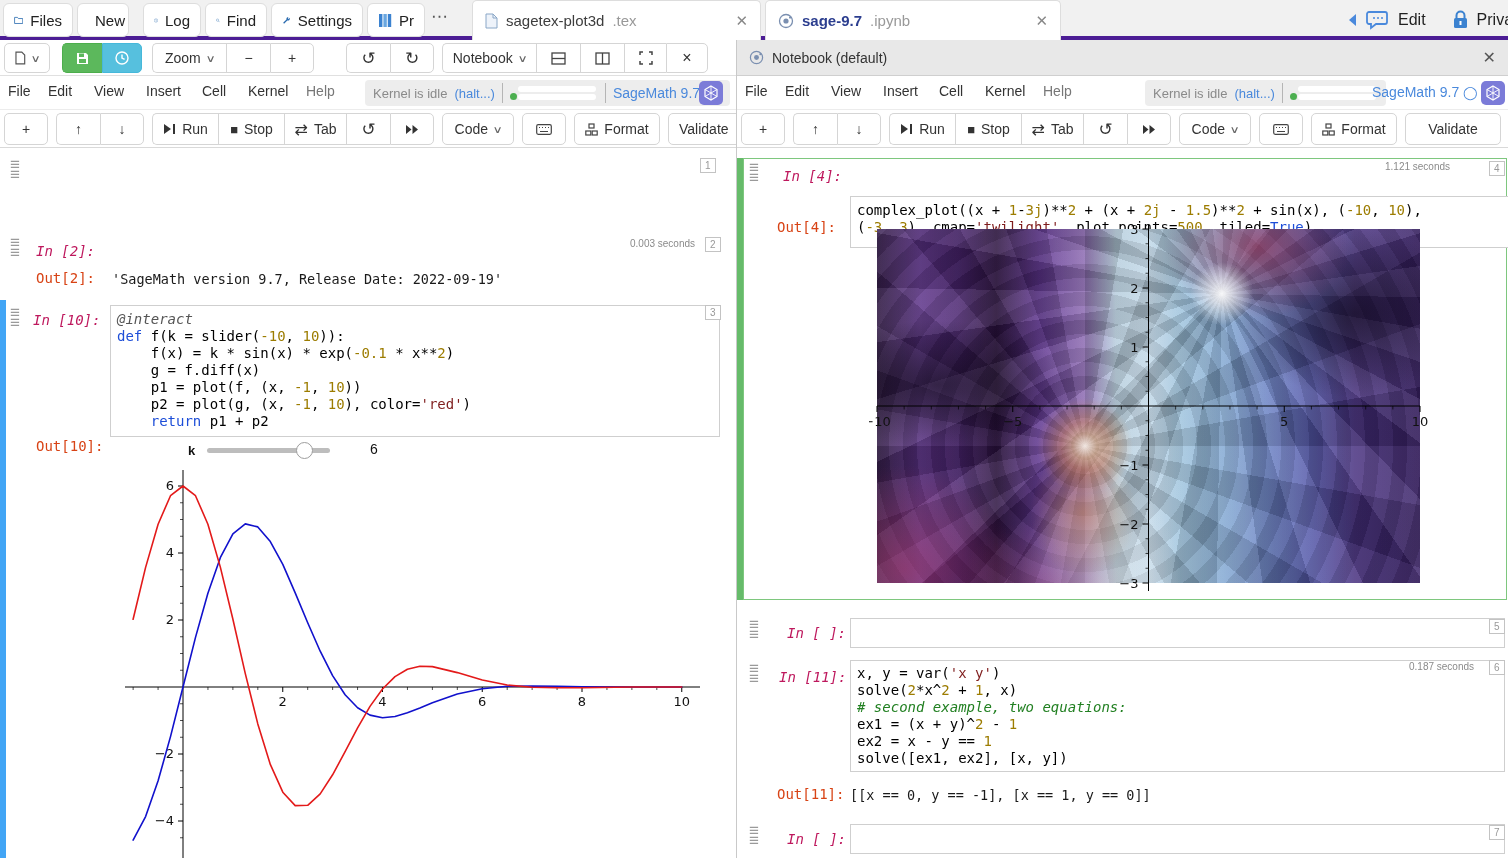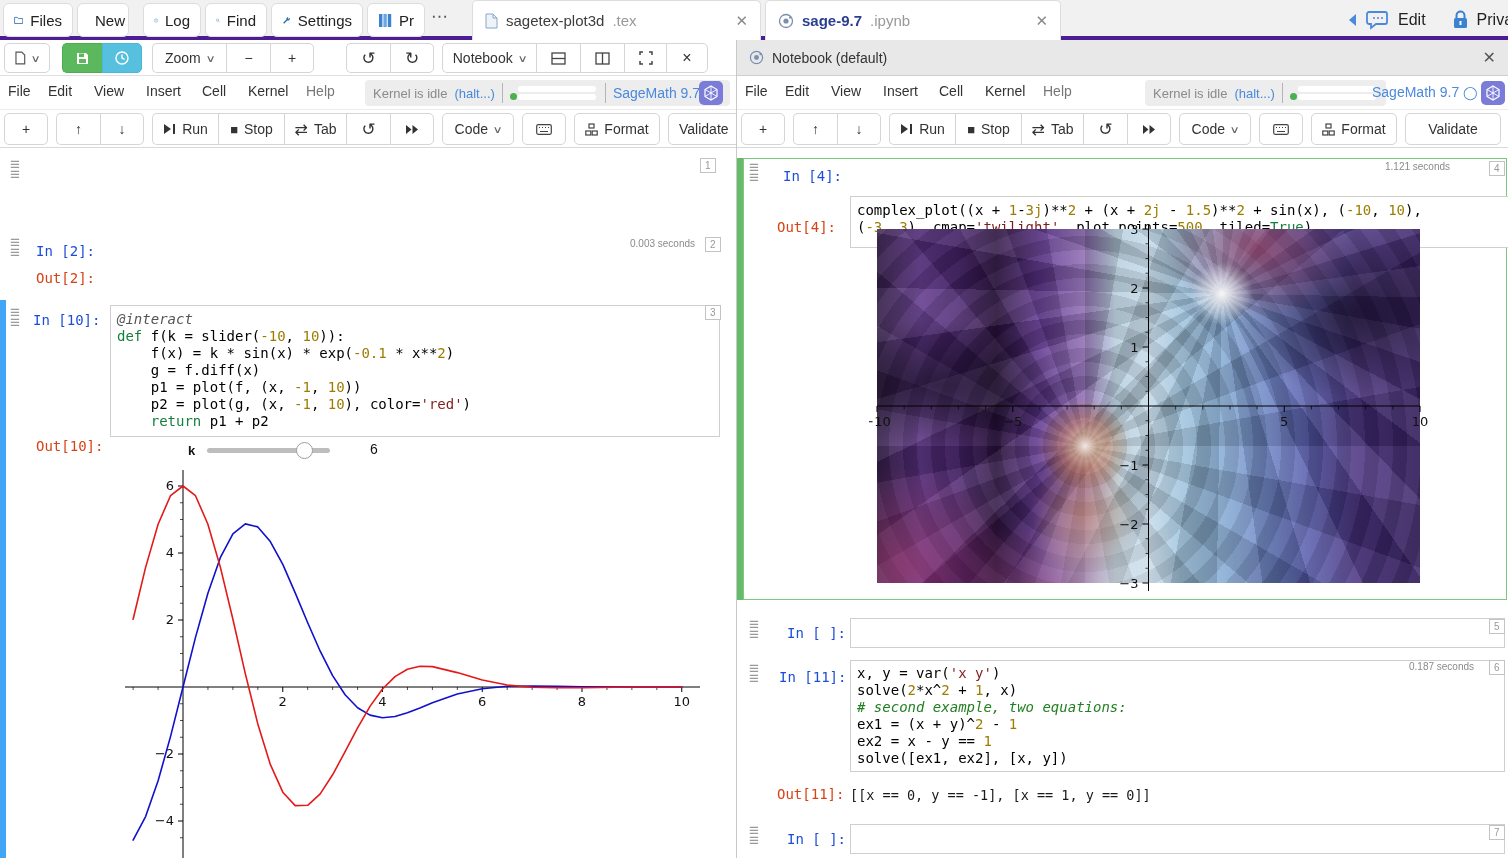--- a/index.html
+++ b/index.html
@@ -45,26 +45,26 @@
   .ksep { width:1px; height:20px; background:#b5b5b5; }
   .meter { position:relative; width:88px; height:18px; }
   .meter .bar { position:absolute; left:8px; width:78px; height:6px; background:#fff; border-radius:3px; }
   .meter .dot { position:absolute; left:0; bottom:2px; width:7px; height:7px; border-radius:50%; background:#4caf50; }
   .kname { color:#4a89dc; font-size:14px; white-space:nowrap; }
   .kcirc { color:#4a89dc; font-size:13px; }
   .sagebadge { position:absolute; top:5px; width:24px; height:24px; background:#7b7bd8; border-radius:5px; display:flex; align-items:center; justify-content:center; }
 
   
   .ham { position:absolute; color:#9a9a9a; font-size:17px; letter-spacing:0; line-height:10px; }
-  .inlabel  { position:absolute; font-family:"DejaVu Sans Mono",monospace; font-size:14px; color:#1d4ed8; white-space:pre; }
+  .inlabel  { position:absolute; font-family:"DejaVu Sans Mono",monospace; font-size:14px; color:#be185d; white-space:pre;font-style:italic; }
   .outlabel { position:absolute; font-family:"DejaVu Sans Mono",monospace; font-size:14px; color:#d84315; white-space:pre; }
   .cellbox { position:absolute; background:#fff; border:1px solid #cfcfcf; }
   .code { font-family:"DejaVu Sans Mono",monospace; font-size:14px; color:#000; white-space:pre; }
   .code .ln { height:17px; line-height:17px; }
-  .tok-k { color:#15803d; }
+  .tok-k { color:#1d4ed8; }
   .tok-n { color:#9c7c00; }
   .tok-s { color:#7f1d1d; }
   .tok-c { color:#228022; font-style:italic; }
   .tok-d { color:#555; font-style:italic; }
   .badge { position:absolute; background:#fff; border:1px solid #c3c3c3; color:#999; font-size:10px; padding:0 4px; height:15px; line-height:14px; }
   .timetxt { position:absolute; color:#8a8a8a; font-size:10px; white-space:nowrap; }
   .outtext { position:absolute; font-family:"DejaVu Sans Mono",monospace; font-size:13.5px; color:#1a1a1a; white-space:pre; }
   .mdtitle { position:absolute; font-size:26px; color:#333; white-space:nowrap; }
   .selbar-blue  { position:absolute; width:6px; background:#42a5f5; }
   .selbar-green { position:absolute; width:6px; background:#66bb6a; }
@@ -339,20 +339,21 @@
 
     <span class="ham" style="left:10px;top:12px;">≡<br>≡</span>
     <span class="badge" style="left:700px;top:10px;">1</span>
 
     <span class="ham" style="left:10px;top:90px;">≡<br>≡</span>
     <span class="inlabel" style="left:36px;top:95px;">In [2]:</span>
     <span class="timetxt" style="left:630px;top:90px;">0.003 seconds</span>
     <span class="badge" style="left:705px;top:89px;">2</span>
 
     <span class="outlabel" style="left:36px;top:122px;">Out[2]:</span>
+    <span class="outtext" style="left:112px;top:123px;">'SageMath version 9.7, Release Date: 2022-09-19'</span>
 
     <div class="selbar-blue" style="left:0;top:152px;height:558px;"></div>
     <span class="ham" style="left:10px;top:160px;">≡<br>≡</span>
     <span class="inlabel" style="left:33px;top:164px;">In [10]:</span>
     <div class="cellbox" style="left:110px;top:157px;width:610px;height:132px;">
       <div class="code" style="padding:5px 6px;"><div class="ln"><span class="tok-d">@interact</span></div><div class="ln"><span class="tok-k">def</span><span> f(k = slider(</span><span class="tok-n">-10</span><span>, </span><span class="tok-n">10</span><span>)):</span></div><div class="ln"><span>    f(x) = k * sin(x) * exp(</span><span class="tok-n">-0.1</span><span> * x**</span><span class="tok-n">2</span><span>)</span></div><div class="ln"><span>    g = f.diff(x)</span></div><div class="ln"><span>    p1 = plot(f, (x, </span><span class="tok-n">-1</span><span>, </span><span class="tok-n">10</span><span>))</span></div><div class="ln"><span>    p2 = plot(g, (x, </span><span class="tok-n">-1</span><span>, </span><span class="tok-n">10</span><span>), color=</span><span class="tok-s">'red'</span><span>)</span></div><div class="ln"><span>    </span><span class="tok-k">return</span><span> p1 + p2</span></div></div>
     </div>
     <span class="badge" style="left:705px;top:157px;">3</span>
 
     <span class="outlabel" style="left:36px;top:290px;">Out[10]:</span>

